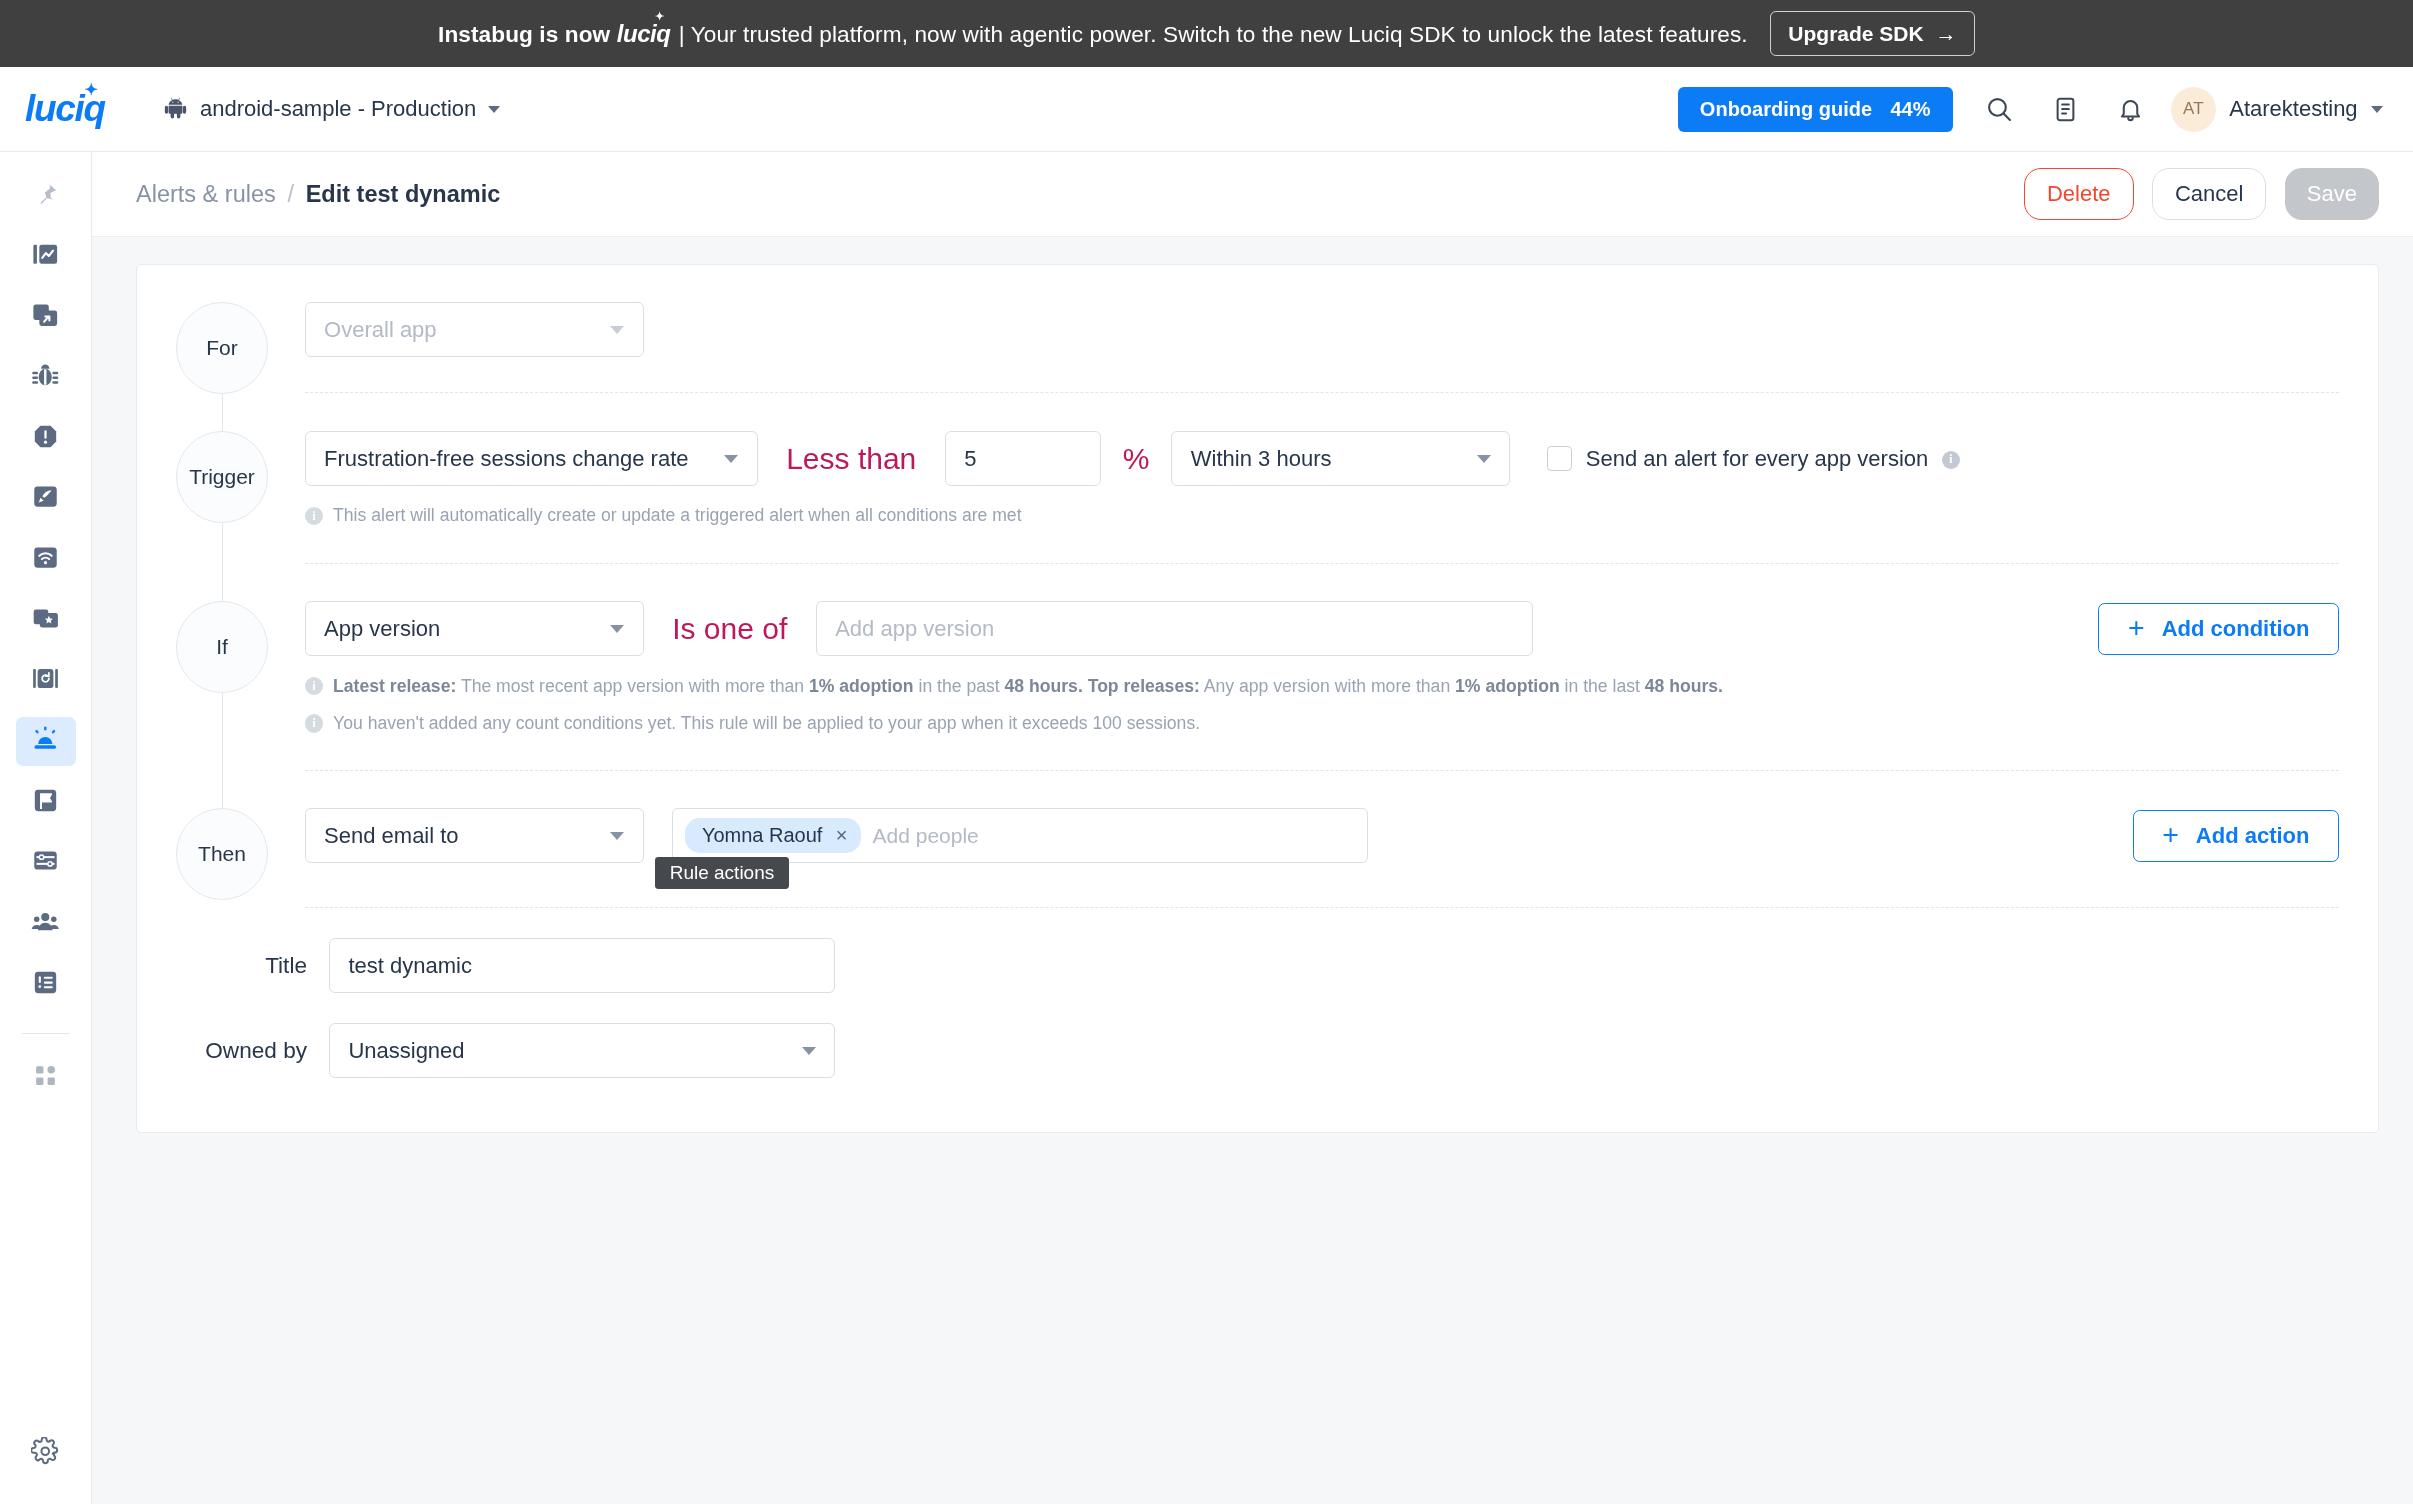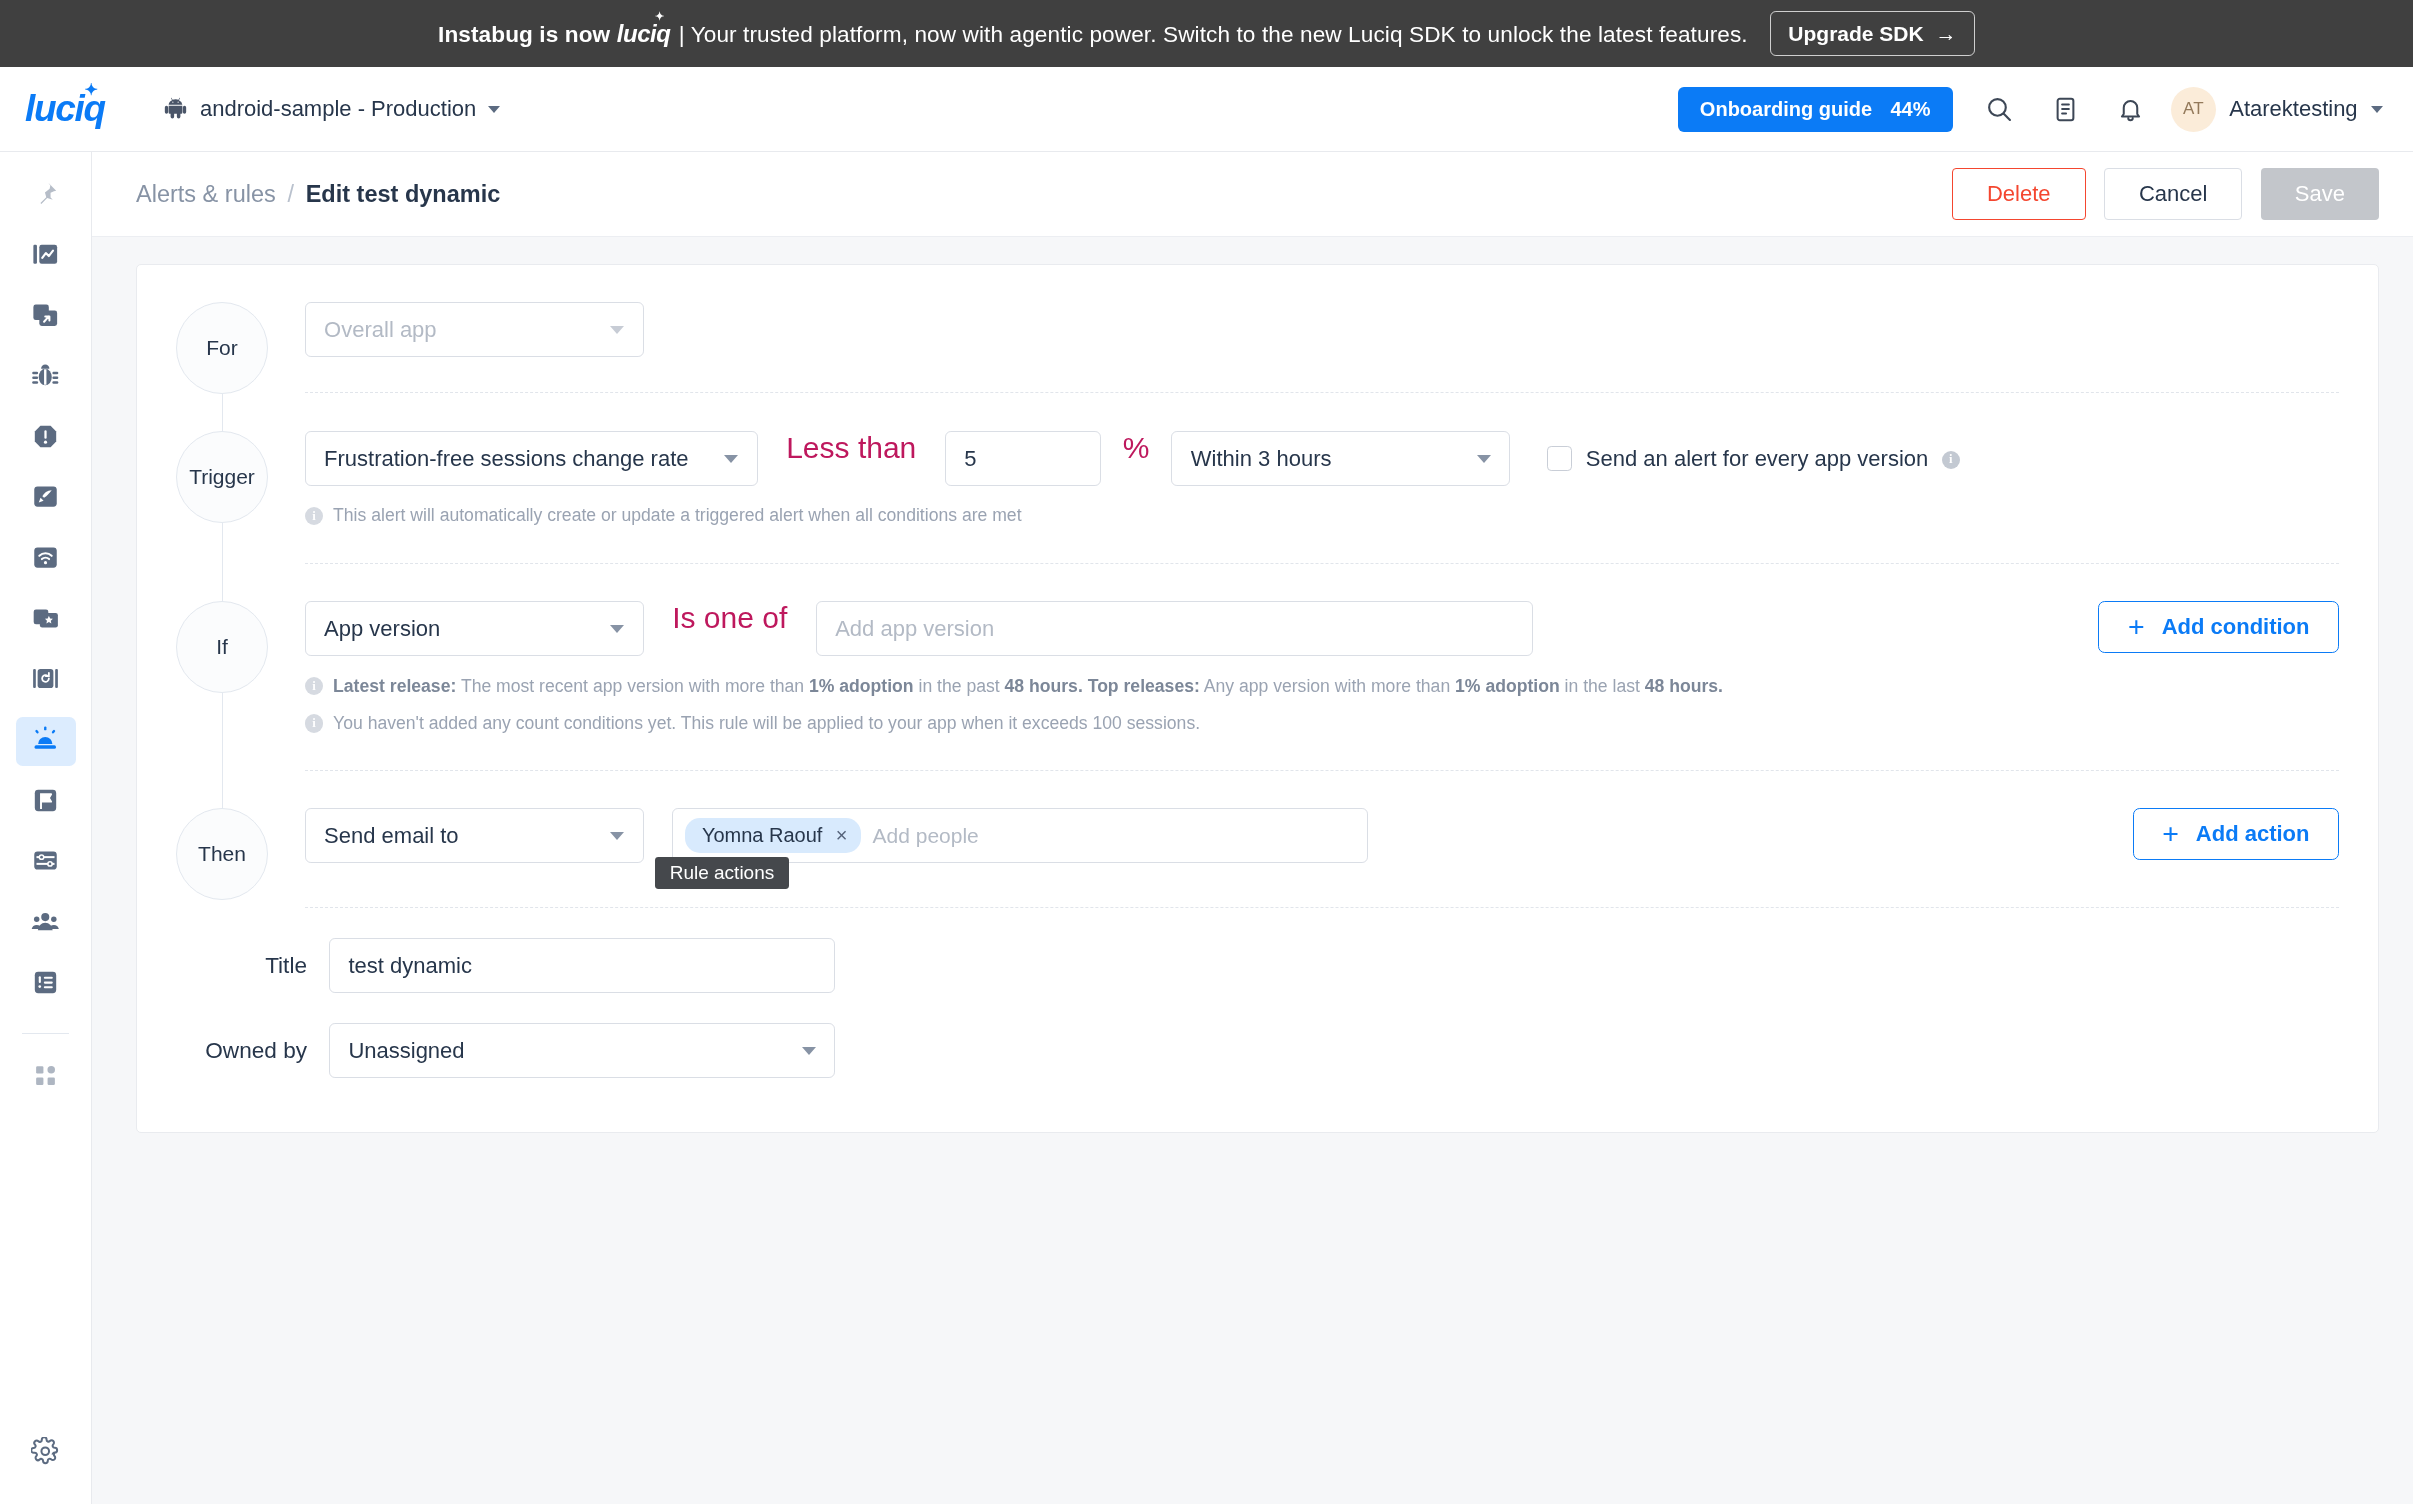--- a/index.html
+++ b/index.html
@@ -112,22 +112,22 @@
     padding: 0 34px 0 44px;
     border-bottom: 0.8px solid #eceef2;
     background: #fff;
   }
   .crumbs { display: flex; align-items: baseline; gap: 11.7px; font-size: 23.5px; }
   .crumb-link { color: #8793a5; cursor: pointer; }
   .crumb-slash { color: #b9c1cd; }
   .crumb-cur { color: #27364b; font-weight: 700; }
   .page-actions { margin-left: auto; display: flex; gap: 18.4px; }
   .btn {
-    height: 52px; border-radius: 4px; font-size: 22px;
-    padding: 0 34px; cursor: pointer; font-family: inherit;
+    height: 52px; border-radius: 17px; font-size: 22px;
+    padding: 0 22px; cursor: pointer; font-family: inherit;
     display: flex; align-items: center; justify-content: center;
     background: #fff;
   }
   .btn-delete { border: 1.7px solid #f4462f; color: #f4462f; }
   .btn-cancel { border: 0.8px solid #dadee5; color: #27364b; }
   .btn-save { border: none; background: #c3c6cb; color: #ffffff; cursor: default; }
 
   .canvas { flex: 1; background: #f6f7f9; padding: 27px 34px 0 44px; overflow: hidden; }
   .card {
     background: #fff; border: 0.8px solid #e9ebef; border-radius: 5px;
@@ -143,21 +143,21 @@
     border: 0.8px solid #e3e8ef; background: #fbfcfd;
     display: flex; align-items: center; justify-content: center;
     font-size: 21px; color: #27364b;
     position: relative; z-index: 2;
   }
   .connector {
     position: absolute; left: 46px; top: 92px; bottom: -47px;
     width: 0.8px; background: #e3e8ef; z-index: 1;
   }
   .row-body { flex: 1; min-width: 0; padding-left: 11.7px; }
-  .controls { display: flex; gap: 0; }
+  .controls { display: flex; align-items: center; gap: 0; }
 
   .sel {
     height: 55px; border: 0.8px solid #dadee5; border-radius: 5.9px;
     background: #fff; display: flex; align-items: center;
     padding: 0 18.4px; font-size: 22px; color: #27364b;
     cursor: pointer; position: relative;
   }
   .sel .sel-caret {
     margin-left: auto; width: 0; height: 0;
     border-left: 7.5px solid transparent; border-right: 7.5px solid transparent;

